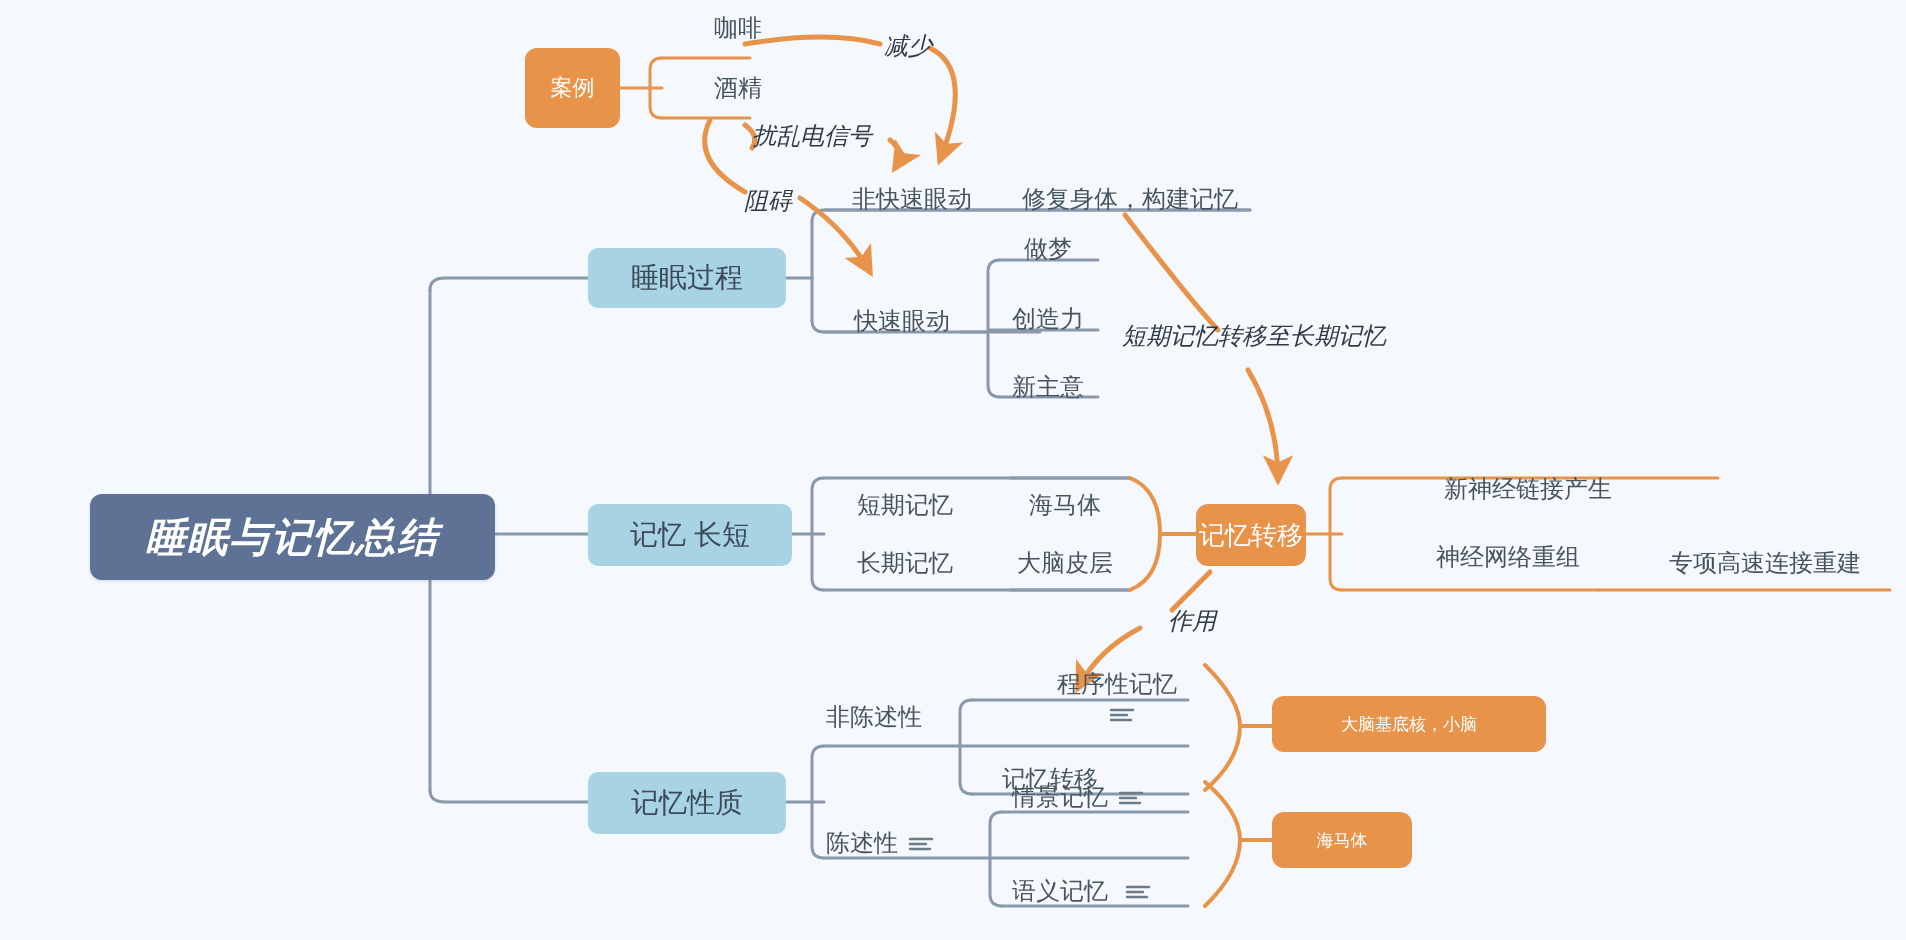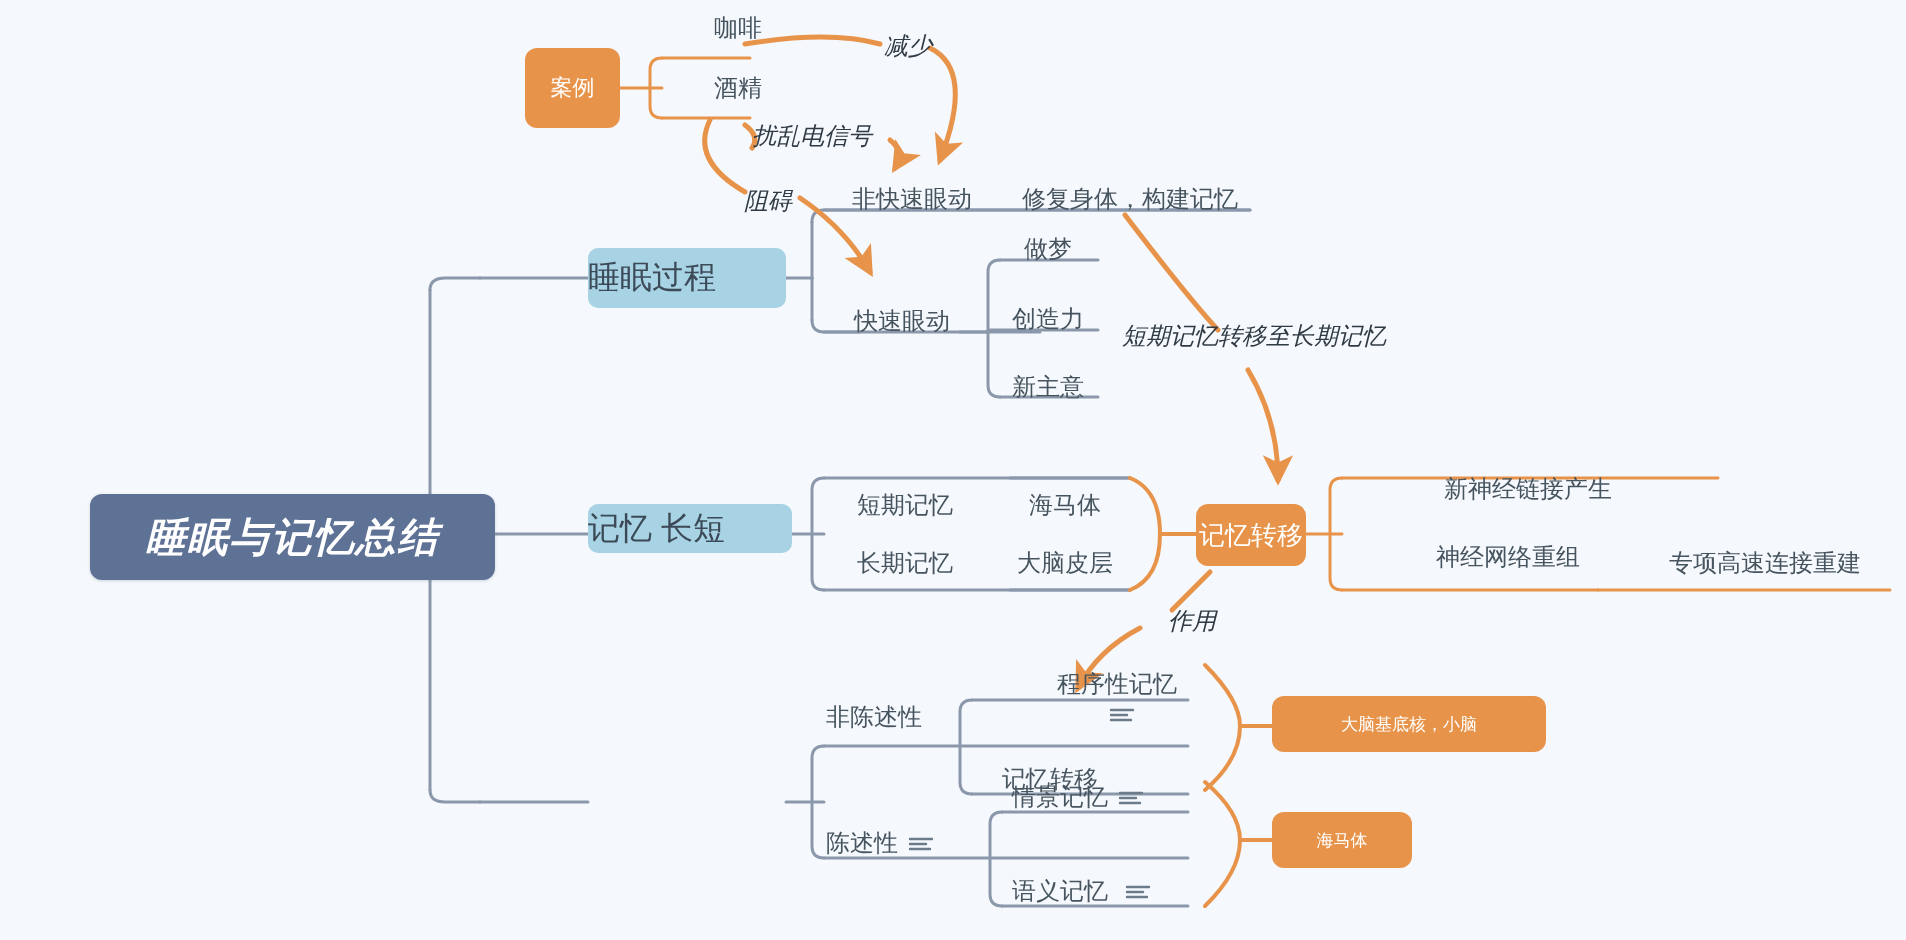--- a/index.html
+++ b/index.html
@@ -22,22 +22,22 @@
     font-size:40px;font-weight:bold;
     letter-spacing:2px;
     display:flex;align-items:center;justify-content:center;
     box-shadow:0 1px 3px rgba(90,110,140,.25);
     font-style:italic;
   }
   
   .blue-node{
     background:#a8d3e4;color:#3c4a58;
     border-radius:10px;
-    font-size:32px;
-    display:flex;align-items:center;justify-content:flex-start;
+    font-size:28px;
+    display:flex;align-items:center;justify-content:center;
   }
   
   .orange-node{
     background:#e8934a;color:#ffffff;
     border-radius:12px;
     display:flex;align-items:center;justify-content:center;
   }
   .orange-node.lg{font-size:22px;}
   .orange-node.md{font-size:26px;}
   .orange-node.sm{font-size:17px;}
@@ -218,21 +218,21 @@
   <div class="node leaf center" style="left:998px;top:232px;width:100px;height:34px;">
     <span>做梦</span>
   </div>
   <div class="node leaf center" style="left:998px;top:302px;width:100px;height:34px;">
     <span>创造力</span>
   </div>
   <div class="node leaf center" style="left:998px;top:370px;width:100px;height:34px;">
     <span>新主意</span>
   </div>
 
-  <div class="node blue-node" style="left:588px;top:504px;width:204px;height:49px;">
+  <div class="node blue-node" style="left:588px;top:504px;width:204px;height:62px;">
     <span>记忆 长短</span>
   </div>
   <div class="node leaf center" style="left:830px;top:488px;width:150px;height:34px;">
     <span>短期记忆</span>
   </div>
   <div class="node leaf center" style="left:1000px;top:488px;width:130px;height:34px;">
     <span>海马体</span>
   </div>
   <div class="node leaf center" style="left:830px;top:546px;width:150px;height:34px;">
     <span>长期记忆</span>
@@ -247,20 +247,23 @@
   <div class="node leaf center" style="left:1408px;top:472px;width:240px;height:34px;">
     <span>新神经链接产生</span>
   </div>
   <div class="node leaf center" style="left:1408px;top:540px;width:200px;height:34px;">
     <span>神经网络重组</span>
   </div>
   <div class="node leaf center" style="left:1640px;top:540px;width:250px;height:34px;margin-top:6px;">
     <span>专项高速连接重建</span>
   </div>
 
+  <div class="node blue-node" style="left:588px;top:772px;width:198px;height:62px;">
+    <span>记忆性质</span>
+  </div>
 
   <div class="node leaf" style="left:826px;top:700px;width:200px;height:34px;">
     <span>非陈述性</span>
   </div>
   <div class="node leaf" style="left:1002px;top:668px;width:230px;height:34px;flex-direction:column;">
     <span>程序性记忆</span>
     <span class="note-icon">
       <svg width="26" height="16" viewBox="0 0 26 16">
           <g stroke="#6c7b8a" stroke-width="2.4" stroke-linecap="round">
         <path d="M2 4 H24"></path>

